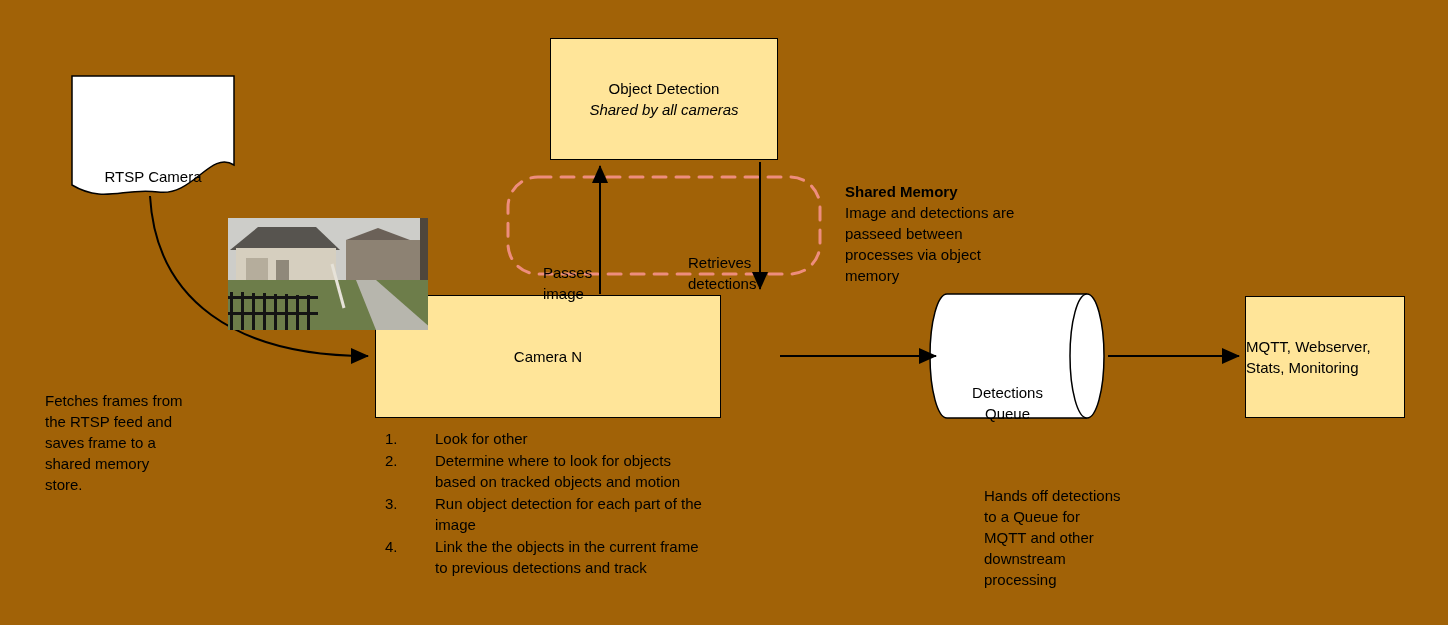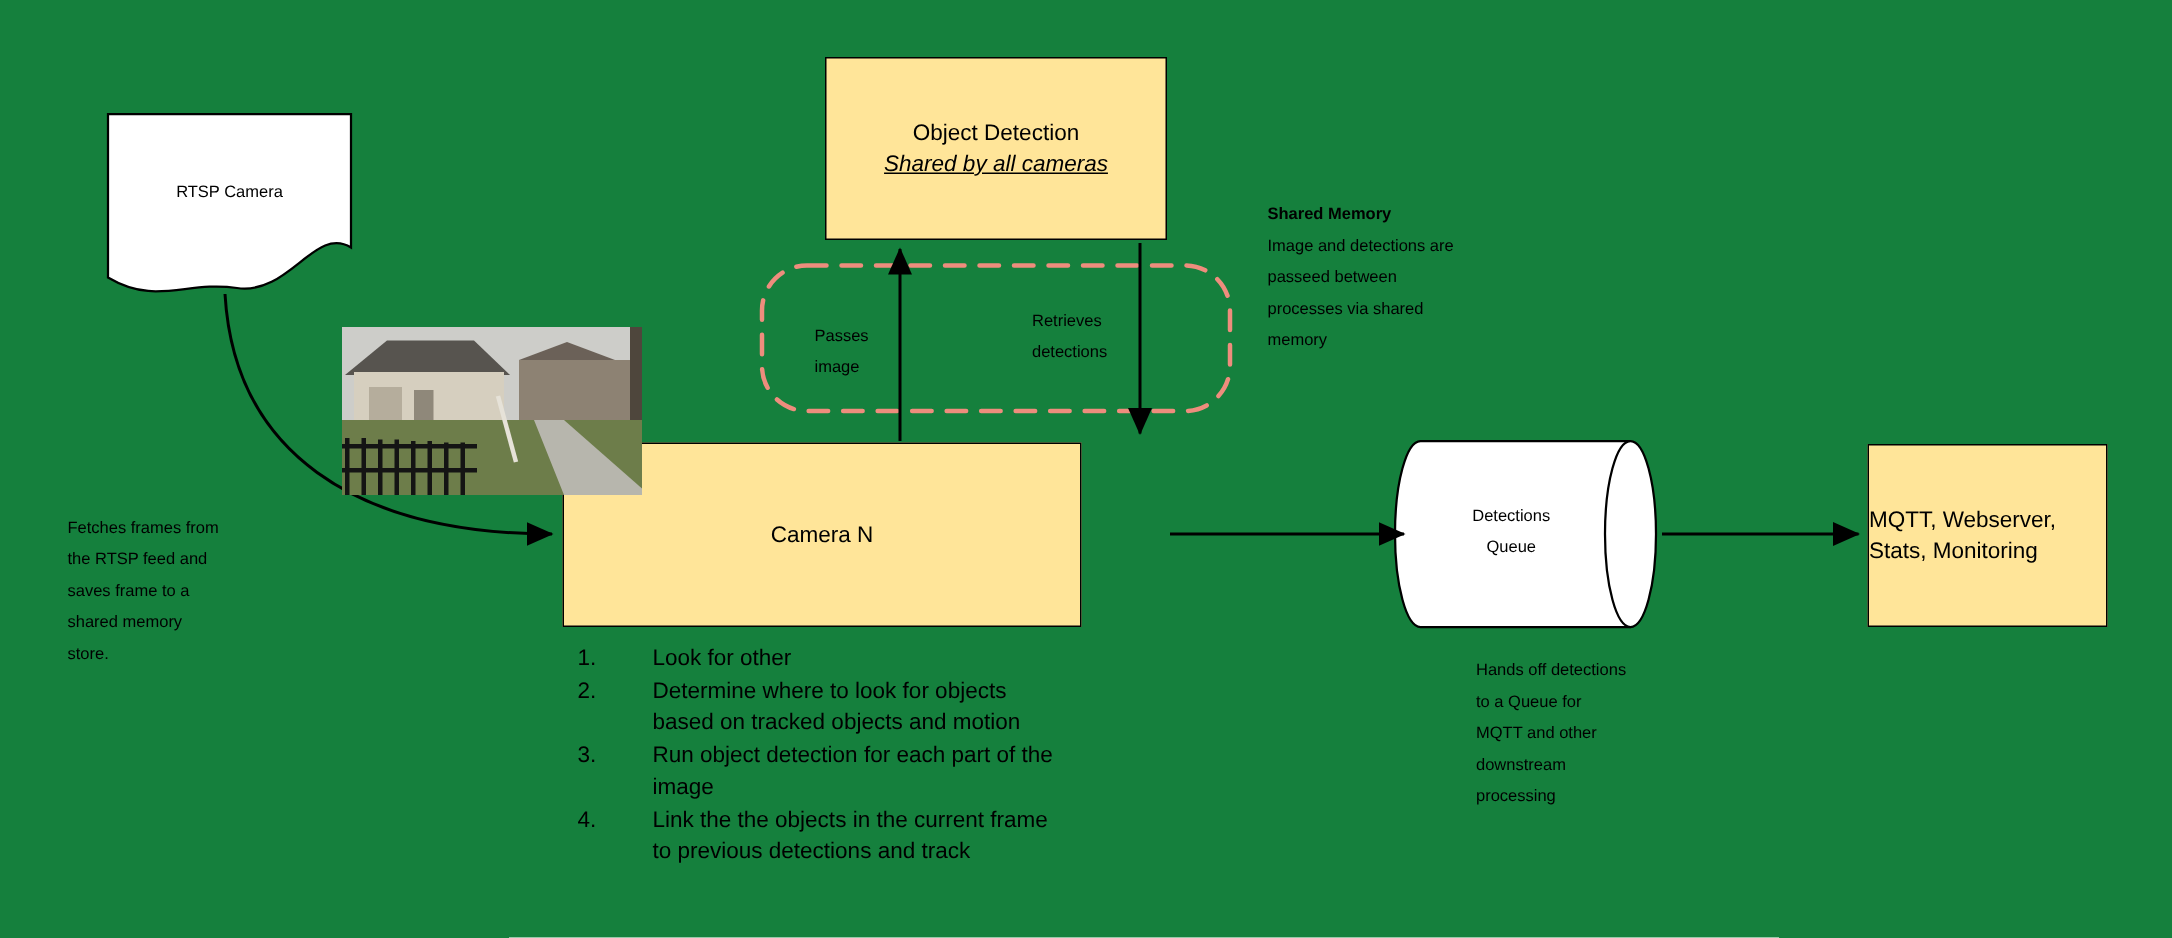--- a/index.html
+++ b/index.html
@@ -1,26 +1,26 @@
 <!DOCTYPE html>
 <html><head>
 <meta charset="utf-8">
 <style>
   * { margin:0; padding:0; box-sizing:border-box; }
   html,body { background:#ffffff; }
   body { font-family:"Liberation Sans", sans-serif; color:#000; }
-  .canvas { position:relative; width:1448px; height:625px; background:#15803d; overflow:hidden; }
+  .canvas { position:relative; width:1448px; height:625px; background:#a16207; overflow:hidden; }
   .layer { position:absolute; left:0; top:0; z-index:0; }
   .node { position:absolute; background:#ffe599; border:1px solid #000; z-index:1;
           display:flex; flex-direction:column; align-items:center; justify-content:center;
           font-size:15px; line-height:21px; text-align:center; }
   .node.left-text { align-items:flex-start; text-align:left; }
-  .lbl { position:absolute; font-size:11px; line-height:21px; z-index:2; }
+  .lbl { position:absolute; font-size:15px; line-height:21px; z-index:2;margin-top:48px; }
   .prewrap { white-space:pre-line; }
-  .italic { font-style:italic;text-decoration:underline; }
+  .italic { font-style:italic; }
   .bold { font-weight:bold; }
   .center { text-align:center; }
   .steps { position:absolute; left:385px; top:428px; z-index:2; font-size:15px; line-height:21px; }
   .step { display:flex; margin-bottom:1px; }
   .step .num { width:50px; flex:none; }
   .step .txt { max-width:330px; }
   .snapshot { position:absolute; left:228px; top:218px; width:200px; height:112px; z-index:3; }
 </style>
 </head>
 <body>
@@ -72,21 +72,21 @@
 
   <div class="lbl prewrap" style="left:543px; top:214px;">Passes
 image</div>
 
   <div class="lbl prewrap" style="left:688px; top:204px;">Retrieves
 detections</div>
 
   <div class="lbl bold" style="left:845px; top:133px;">Shared Memory</div>
   <div class="lbl prewrap" style="left:845px; top:154px; width:220px;">Image and detections are
 passeed between
-processes via shared
+processes via object
 memory</div>
 
   <div class="lbl prewrap center" style="left:950px; top:334px; width:115px;">Detections
 Queue</div>
 
   <div class="lbl prewrap" style="left:984px; top:437px; width:190px;">Hands off detections
 to a Queue for
 MQTT and other
 downstream
 processing</div>

